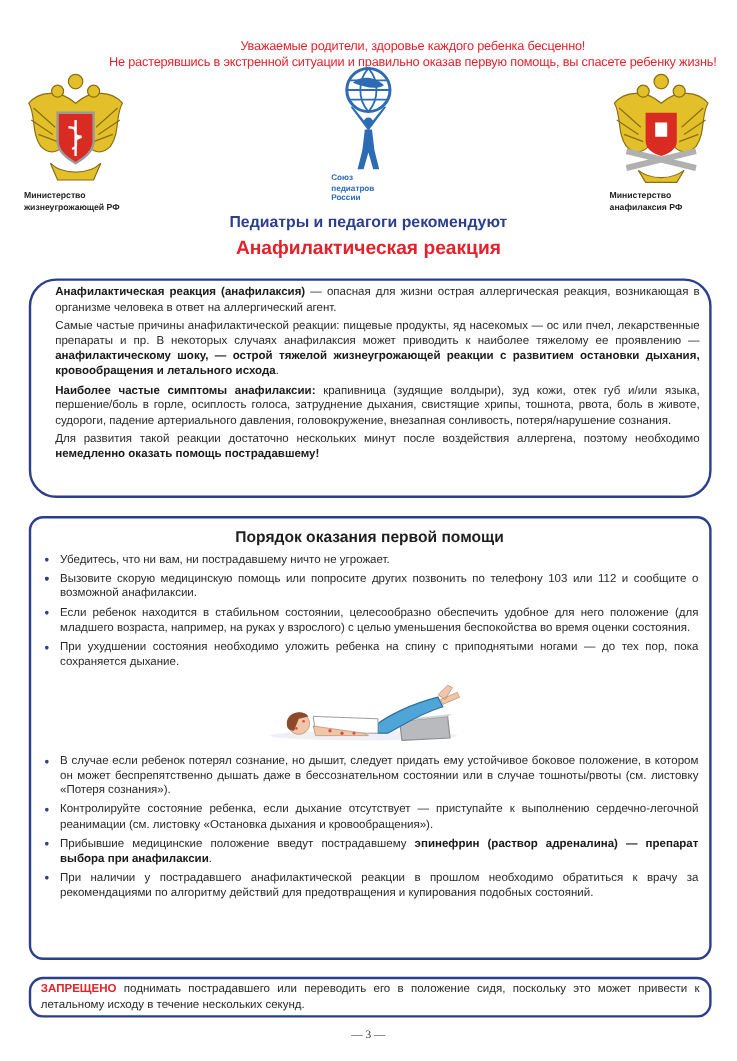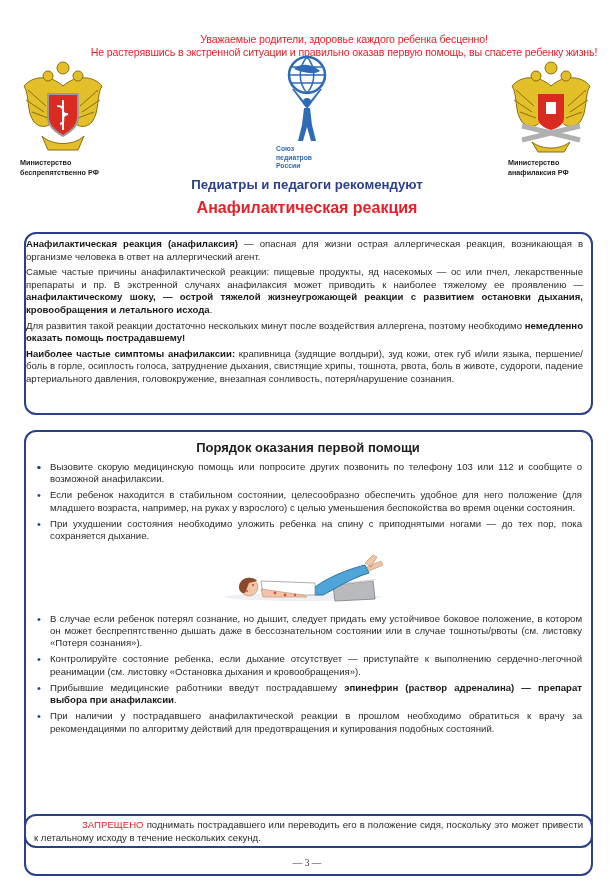--- a/index.html
+++ b/index.html
@@ -19,27 +19,27 @@
   .cap-right { left: 508px; top: 158px; width: 88px; }
   .cap-center { left: 276px; top: 145px; width: 62px; color: #2d6bb5; font-size: 6.8px; line-height: 8.5px; }
 
   .subtitle { position: absolute; top: 177px; left: 0; width: 614px; text-align: center;
     color: #2b3f8c; font-weight: bold; font-size: 13.2px; }
   .main-title { position: absolute; top: 199px; left: 0; width: 614px; text-align: center;
     color: #e3222b; font-weight: bold; font-size: 16px; }
 
   .box { position: absolute; left: 24px; width: 569px; border: 2.5px solid #2b3f8c;
     border-radius: 12px; }
-  .box1 { top: 232px; height: 183px; padding: 4px 8px 0 0; }
-  .box2 { top: 430px; height: 446px; padding: 6px 9px 0 8px; }
+  .box1 { top: 232px; height: 183px; padding: 4px 8px 0 20px; border-radius: 23px; }
+  .box2 { top: 430px; height: 370px; padding: 6px 9px 0 8px; }
   .box3 { top: 814px; height: 34px; padding: 3px 8px 0 8px; }
 
   p.txt { font-size: 9.6px; line-height: 12.6px; text-align: justify; margin-bottom: 3px; color: #2a2a2a; }
   .b { font-weight: bold; color: #1a1a1a; }
-  .red { color: #e3222b; font-weight: normal; margin-left: 48px; }
+  .red { color: #e3222b; font-weight: bold; }
 
   .box2-title { text-align: center; font-weight: bold; font-size: 13px; color: #1e1e1e; margin: 2px 0 6px 0; }
   ul.steps { list-style: none; }
   ul.steps li { position: relative; padding-left: 16px; font-size: 9.6px; line-height: 12.4px;
     text-align: justify; margin-bottom: 3.6px; color: #2a2a2a; }
   ul.steps li .bullet { position: absolute; left: 3px; top: 0; color: #2b3f8c; font-size: 11px; }
 
   .illustration { width: 170px; height: 52px; margin: 8px auto 10px auto; display: block; }
 
   .page-num { position: absolute; top: 858px; left: 0; width: 614px; text-align: center;
@@ -58,21 +58,21 @@
   <path d="M8 34 L26 50 M6 44 L24 56 M12 56 L28 62 M78 34 L60 50 M80 44 L62 56 M74 56 L58 62" stroke="#8a6d12" stroke-width="1"></path>
   <circle cx="43" cy="12" r="6" fill="#e3c02a" stroke="#8a6d12"></circle>
   <circle cx="28" cy="20" r="5" fill="#e3c02a" stroke="#8a6d12"></circle>
   <circle cx="58" cy="20" r="5" fill="#e3c02a" stroke="#8a6d12"></circle>
   <path d="M28 38 L58 38 L58 62 C58 70 50 76 43 80 C36 76 28 70 28 62 Z" fill="#d92b22" stroke="#9a9a9a" stroke-width="2"></path>
   <path d="M43 44 L43 74 M37 50 C48 50 38 58 48 58 C38 60 48 66 40 68" stroke="#ffffff" stroke-width="2" fill="none"></path>
   <path d="M22 80 C32 90 54 90 64 80 L58 94 L28 94 Z" fill="#e3c02a" stroke="#8a6d12"></path>
 </svg>
 <div class="org-caption cap-left">
   <div>Министерство</div>
-  <div>беспрепятственно РФ</div>
+  <div>жизнеугрожающей РФ</div>
 </div>
 
 <svg class="logo logo-center" viewBox="0 0 62 100">
   <circle cx="31" cy="22" r="18" fill="none" stroke="#2d6bb5" stroke-width="2.5"></circle>
   <path d="M13 22 L49 22 M15 14 L47 14 M15 30 L47 30 M31 4 C22 14 22 30 31 40 M31 4 C40 14 40 30 31 40" stroke="#2d6bb5" stroke-width="1.5" fill="none"></path>
   <path d="M18 16 C24 10 36 10 44 18 C38 22 28 20 18 16 Z" fill="#2d6bb5"></path>
   <circle cx="31" cy="49" r="4" fill="#2d6bb5"></circle>
   <path d="M16 36 L31 56 L46 36 L44 36 L31 52 L18 36 Z" fill="#2d6bb5"></path>
   <path d="M28 55 L34 55 L36 72 L40 88 L35 88 L31 74 L27 88 L22 88 L26 72 Z" fill="#2d6bb5"></path>
 </svg>
@@ -99,34 +99,34 @@
 </div>
 
 <div class="subtitle">Педиатры и педагоги рекомендуют</div>
 <div class="main-title">Анафилактическая реакция</div>
 
 <div class="box box1">
   <p class="txt">
     <span class="b">Анафилактическая реакция (анафилаксия)</span><span> — опасная для жизни острая аллергическая реакция, возникающая в организме человека в ответ на аллергический агент.</span>
   </p>
   <p class="txt">
-    <span>Самые частые причины анафилактической реакции: пищевые продукты, яд насекомых — ос или пчел, лекарственные препараты и пр. В экстренной случаях анафилаксия может приводить к наиболее тяжелому ее проявлению — </span><span class="b">анафилактическому шоку, — острой тяжелой жизнеугрожающей реакции с развитием остановки дыхания, кровообращения и летального исхода</span><span>.</span>
+    <span>Самые частые причины анафилактической реакции: пищевые продукты, яд насекомых — ос или пчел, лекарственные препараты и пр. В некоторых случаях анафилаксия может приводить к наиболее тяжелому ее проявлению — </span><span class="b">анафилактическому шоку, — острой тяжелой жизнеугрожающей реакции с развитием остановки дыхания, кровообращения и летального исхода</span><span>.</span>
+  </p>
+  <p class="txt">
+    <span class="b">Наиболее частые симптомы анафилаксии:</span><span> крапивница (зудящие волдыри), зуд кожи, отек губ и/или языка, першение/боль в горле, осиплость голоса, затруднение дыхания, свистящие хрипы, тошнота, рвота, боль в животе, судороги, падение артериального давления, головокружение, внезапная сонливость, потеря/нарушение сознания.</span>
   </p>
   <p class="txt">
     <span>Для развития такой реакции достаточно нескольких минут после воздействия аллергена, поэтому необходимо </span><span class="b">немедленно оказать помощь пострадавшему!</span>
-  </p>
-  <p class="txt">
-    <span class="b">Наиболее частые симптомы анафилаксии:</span><span> крапивница (зудящие волдыри), зуд кожи, отек губ и/или языка, першение/боль в горле, осиплость голоса, затруднение дыхания, свистящие хрипы, тошнота, рвота, боль в животе, судороги, падение артериального давления, головокружение, внезапная сонливость, потеря/нарушение сознания.</span>
   </p>
 </div>
 
 <div class="box box2">
   <div class="box2-title">Порядок оказания первой помощи</div>
   <ul class="steps">
-    <li><span class="bullet">•</span></li>
+    <li><span class="bullet">•</span><span>Убедитесь, что ни вам, ни пострадавшему ничто не угрожает.</span></li>
     <li><span class="bullet">•</span></li>
     <li><span class="bullet">•</span><span>Вызовите скорую медицинскую помощь или попросите других позвонить по телефону 103 или 112 и сообщите о возможной анафилаксии.</span></li>
     <li><span class="bullet">•</span><span>Если ребенок находится в стабильном состоянии, целесообразно обеспечить удобное для него положение (для младшего возраста, например, на руках у взрослого) с целью уменьшения беспокойства во время оценки состояния.</span></li>
     <li><span class="bullet">•</span><span>При ухудшении состояния необходимо уложить ребенка на спину с приподнятыми ногами — до тех пор, пока сохраняется дыхание.</span></li>
   </ul>
 
   <svg class="illustration" viewBox="0 0 170 52">
     <ellipse cx="80" cy="46" rx="78" ry="4" fill="#eef0f6"></ellipse>
     <path d="M110 34 L150 30 L152 48 L112 50 Z" fill="#b8babd" stroke="#8c8f94"></path>
     <path d="M112 34 L150 30 L154 28 L116 32 Z" fill="#d0d2d5"></path>
@@ -139,21 +139,21 @@
       <circle cx="72" cy="44" r="1.2" fill="#e04b3c"></circle>
     <circle cx="26" cy="36" r="9" fill="#f1c6a8" stroke="#b88a6a" stroke-width="0.6"></circle>
     <path d="M16 36 C16 26 30 24 34 30 L26 32 L22 42 C18 42 16 40 16 36 Z" fill="#8b4a2b"></path>
     <circle cx="30" cy="34" r="1.1" fill="#e04b3c"></circle>
       <circle cx="24" cy="40" r="1.1" fill="#e04b3c"></circle>
   </svg>
 
   <ul class="steps">
     <li><span class="bullet">•</span><span>В случае если ребенок потерял сознание, но дышит, следует придать ему устойчивое боковое положение, в котором он может беспрепятственно дышать даже в бессознательном состоянии или в случае тошноты/рвоты (см. листовку «Потеря сознания»).</span></li>
     <li><span class="bullet">•</span><span>Контролируйте состояние ребенка, если дыхание отсутствует — приступайте к выполнению сердечно-легочной реанимации (см. листовку «Остановка дыхания и кровообращения»).</span></li>
-    <li><span class="bullet">•</span><span>Прибывшие медицинские работники введут пострадавшему </span><span class="b">эпинефрин (раствор адреналина) — препарат выбора при анафилаксии</span><span>.</span></li>
+    <li><span class="bullet">•</span><span>Прибывшие медицинские положение введут пострадавшему </span><span class="b">эпинефрин (раствор адреналина) — препарат выбора при анафилаксии</span><span>.</span></li>
     <li><span class="bullet">•</span><span>При наличии у пострадавшего анафилактической реакции в прошлом необходимо обратиться к врачу за рекомендациями по алгоритму действий для предотвращения и купирования подобных состояний.</span></li>
   </ul>
 </div>
 
 <div class="box box3">
   <p class="txt">
     <span class="red">ЗАПРЕЩЕНО</span><span> поднимать пострадавшего или переводить его в положение сидя, поскольку это может привести к летальному исходу в течение нескольких секунд.</span>
   </p>
 </div>
 

